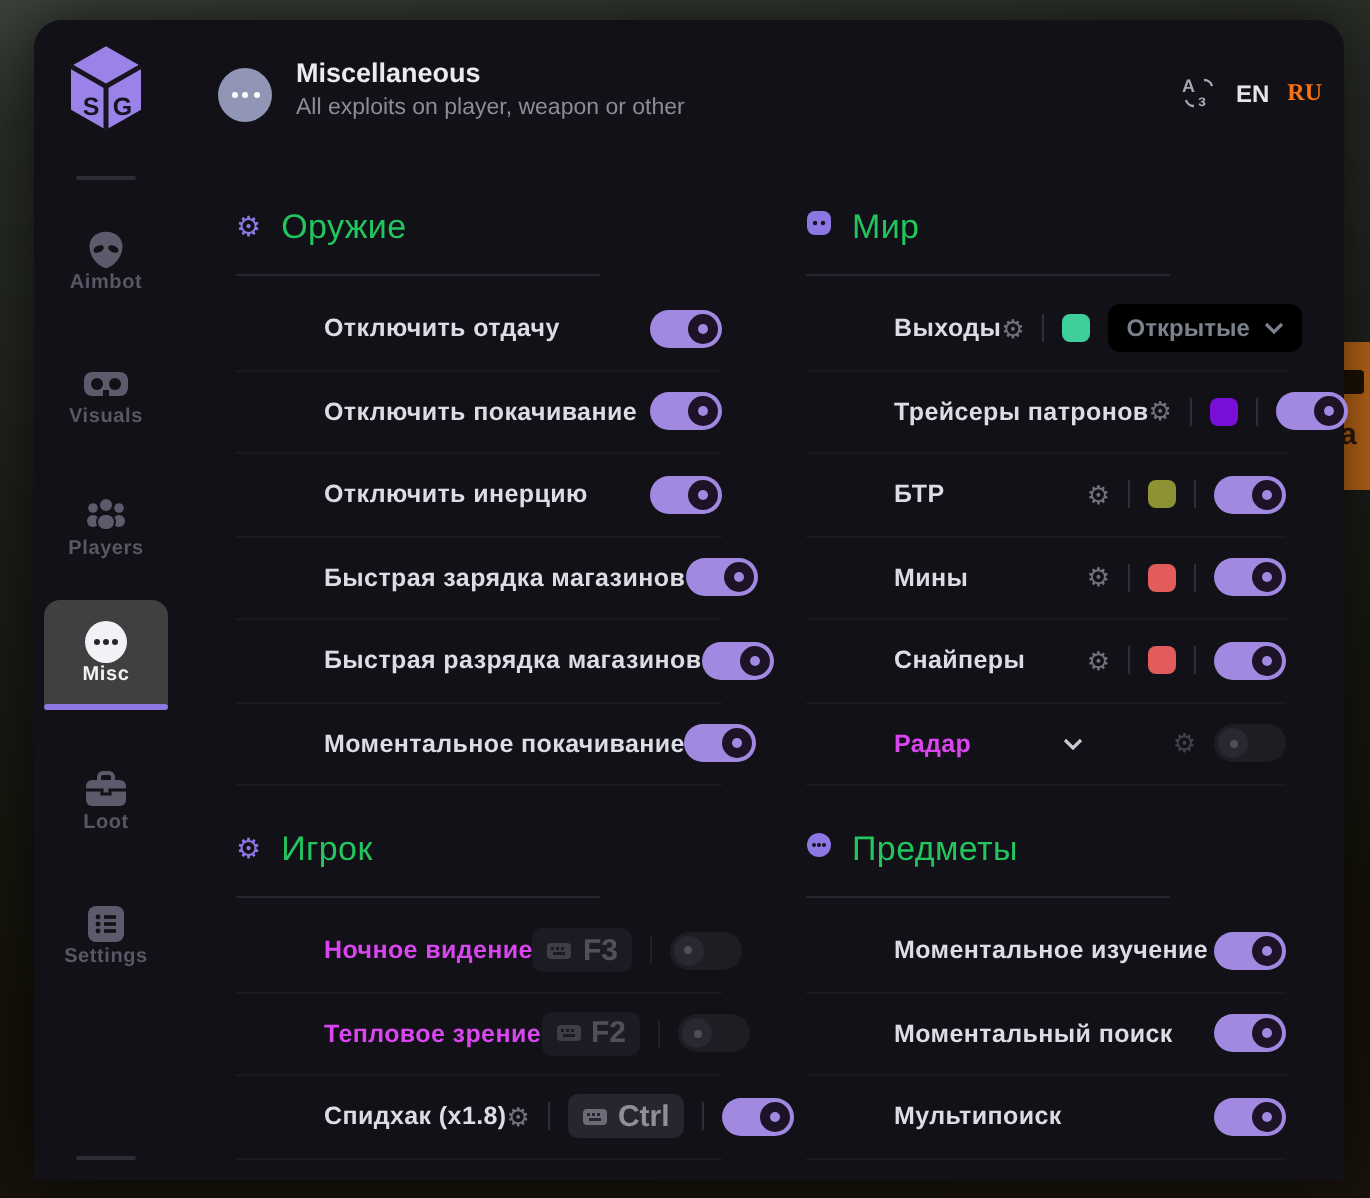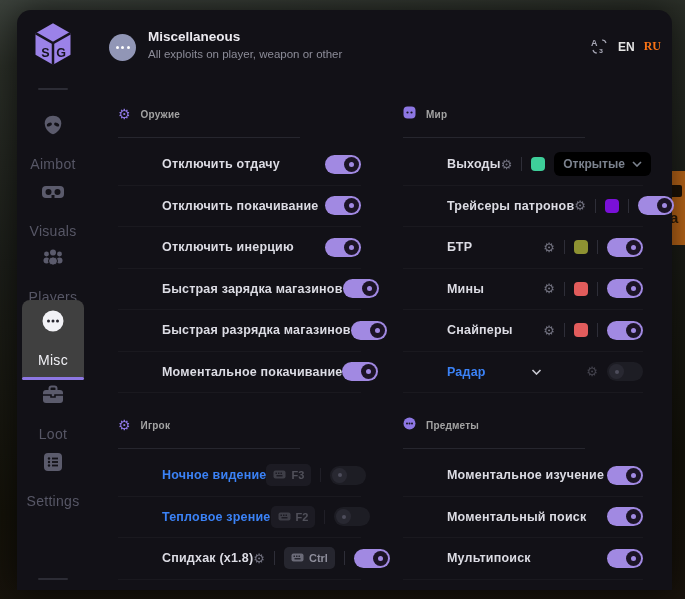--- a/index.html
+++ b/index.html
@@ -10,65 +10,65 @@
   .bg-sign .mark1{position:absolute;left:0;top:14px;width:14px;height:12px;background:#1d1206;border-radius:2px;}
   .bg-sign .mark2{position:absolute;left:2px;top:38px;color:#2a1a08;font-size:15px;font-weight:bold;}
   .panel{position:absolute;left:17px;top:10px;width:655px;height:580px;background:#121117;
          border-radius:14px 14px 0 0;box-shadow:0 0 34px rgba(0,0,0,.65);}
   
   .sidebar{position:absolute;left:0;top:0;width:72px;height:100%;}
   .logo{position:absolute;left:16px;top:11px;}
   .sdiv{position:absolute;left:21px;width:30px;height:2px;background:#2c2c35;border-radius:1px;}
   .side-item{position:absolute;left:0;width:72px;text-align:center;color:#575766;}
   .side-item .ico{height:22px;display:flex;align-items:center;justify-content:center;}
-  .side-item .lbl{margin-top:20px;font-size:14px;font-weight:normal;letter-spacing:.3px;}
+  .side-item .lbl{margin-top:0;font-size:10px;font-weight:bold;letter-spacing:.3px;}
   .side-item.active{left:5px;width:62px;background:#404040;border-radius:8px 8px 3px 3px;padding:10px 0 12px;color:#f1f1f6;}
   .side-item.active .under{position:absolute;left:0;bottom:0;width:100%;height:3px;background:#8d77e3;border-radius:2px;}
   
   .avatar{position:absolute;left:92px;top:24px;width:27px;height:27px;border-radius:50%;background:#9196b6;
           display:flex;align-items:center;justify-content:center;gap:2.5px;}
   .avatar i{width:3px;height:3px;border-radius:50%;background:#fff;}
   .h-title{position:absolute;left:131px;top:19px;font-size:13.5px;font-weight:bold;color:#eceaf0;}
   .h-sub{position:absolute;left:131px;top:38px;font-size:11.5px;color:#8c8c98;}
   .langs{position:absolute;left:573px;top:27px;display:flex;align-items:center;gap:9px;}
   .lang{font-size:12px;font-weight:bold;color:#e5e5e5;cursor:pointer;}
   .lang.active{color:#f97316;font-family:Liberation Serif, serif;}
   
   .section{position:absolute;}
   #sec-weapon{left:101px;top:92px;width:243px;}
   #sec-world{left:386px;top:92px;width:240px;}
   #sec-player{left:101px;top:403px;width:243px;}
   #sec-items{left:386px;top:403px;width:240px;}
   .shead{display:flex;align-items:center;gap:10px;height:24px;}
   .sgear{color:#8d77e3;font-size:14px;line-height:1;}
-  .stitle{font-size:10px;font-weight:bold;color:#a3a3a3;letter-spacing:.2px;}
+  .stitle{font-size:17px;font-weight:normal;color:#22c55e;letter-spacing:.2px;}
   .sdivider{width:182px;height:1px;background:#26262e;margin-top:11px;}
   .rows{margin-top:6px;}
   .row{height:40.5px;display:flex;align-items:center;border-bottom:1px solid rgba(255,255,255,.035);}
   .row .label{font-size:12.5px;font-weight:bold;color:#dcdce4;letter-spacing:.2px;white-space:nowrap;margin-left:44px;}
   .row .spacer{flex:1;display:flex;justify-content:center;align-items:center;}
   .controls{display:flex;align-items:center;gap:9px;}
-  .row.dim .label{color:#3b82f6;}
+  .row.dim .label{color:#d946ef;}
   .row.dim .controls{opacity:.5;}
   .gear{color:#71717f;font-size:13px;line-height:1;cursor:pointer;}
   .vsep{width:1px;height:14px;background:#2e2e38;}
   .swatch{width:14px;height:14px;border-radius:4px;cursor:pointer;}
   .toggle{position:relative;width:36px;height:19px;border-radius:10px;cursor:pointer;}
   .toggle.on{background:#a189e2;}
   .toggle.off{background:#292932;}
   .knob{position:absolute;top:2px;width:15px;height:15px;border-radius:50%;display:flex;align-items:center;justify-content:center;}
   .toggle.on .knob{right:2px;background:#1c1426;}
   .toggle.off .knob{left:2px;background:#3f3f4c;}
   .kdot{width:5px;height:5px;border-radius:50%;}
   .toggle.on .kdot{background:#a189e2;}
   .toggle.off .kdot{background:#8a8aa0;width:4px;height:4px;}
   .dropdown{height:24px;display:flex;align-items:center;gap:7px;padding:0 9px;border-radius:6px;background:#000000;cursor:pointer;}
   .dropdown span{font-size:12px;font-weight:bold;color:#7b828e;}
   .badge{height:22px;display:flex;align-items:center;gap:5px;padding:0 7px;border-radius:5px;background:#26262f;cursor:pointer;}
-  .badge span{font-size:11px;font-weight:bold;color:#8f8f9c;text-align:right;}
+  .badge span{font-size:15px;font-weight:bold;color:#8f8f9c;text-align:right;}
   .chev{display:block;}
 </style>
 </head>
 <body>
 
 <div class="bg-sign">
   <div class="mark1"></div>
   <div class="mark2">a</div>
 </div>
 

